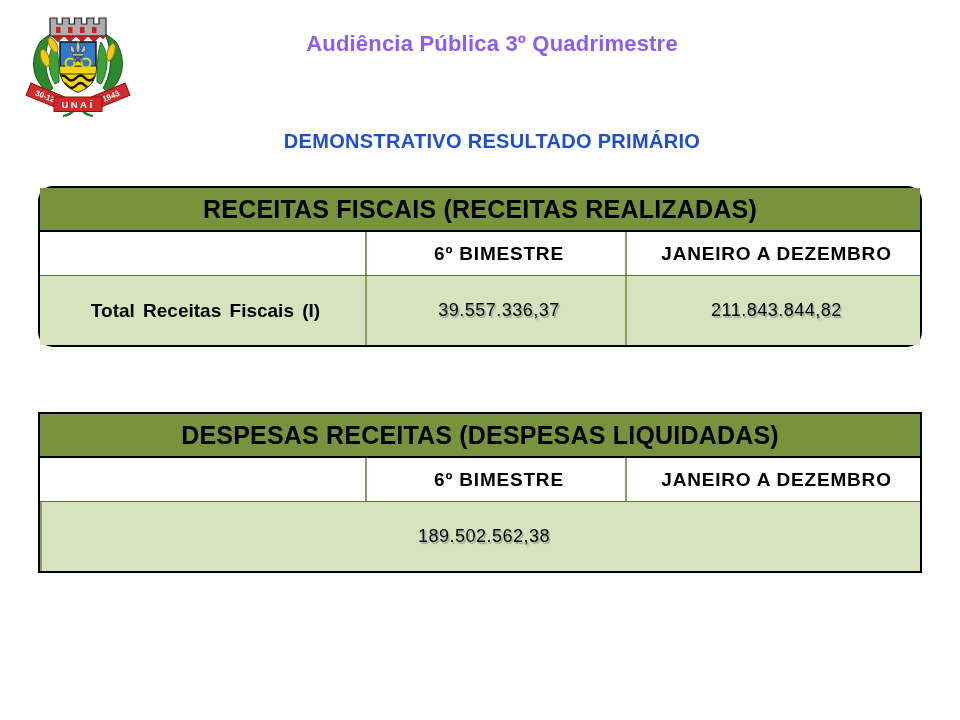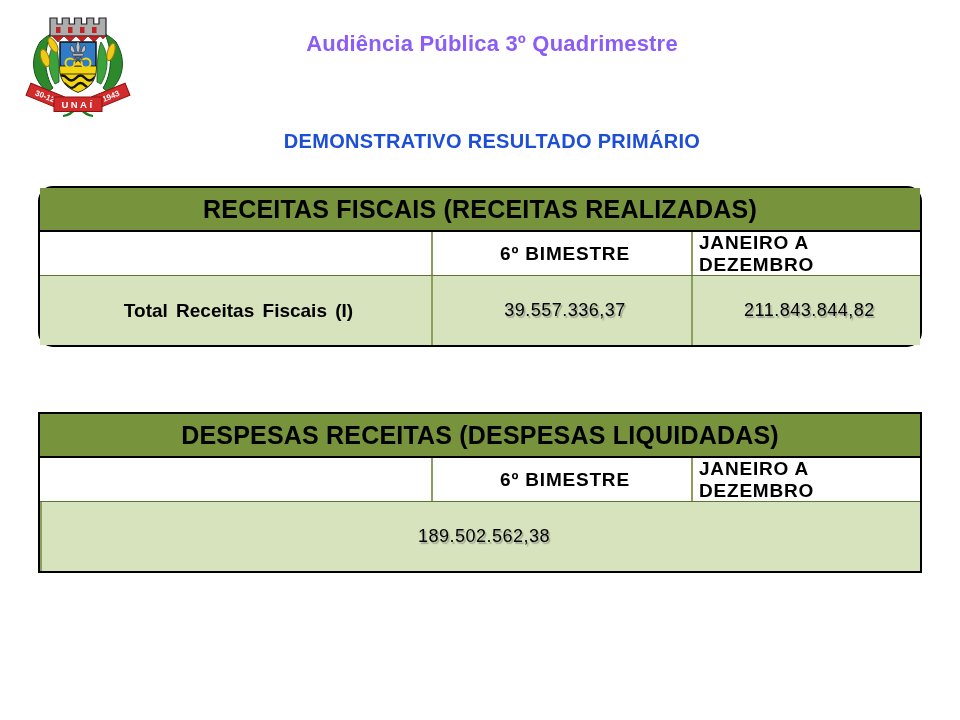--- a/index.html
+++ b/index.html
@@ -46,21 +46,21 @@
   }
   .tbl-row { display:flex; width:100%; }
   .row-cols { height:44px; background:#fff; border-bottom:1px solid #5E7331; }
   .row-data { height:69px; background:#D7E3BD; }
 
   .cell {
     display:flex; align-items:center; justify-content:center;
     overflow:hidden;
     padding-left:6px;
   }
-  .c1 { width:391px; }
+  .c1 { width:325px; }
   .c2 { width:260px; border-left:2px solid #8A9E60; }
   .c3 { flex:1;      border-left:2px solid #8A9E60; }
 
   .col-header { font-size:19px; font-weight:bold; letter-spacing:0.8px; }
   .row-label  { font-size:19px; font-weight:bold; word-spacing:3px; }
   .row-value  {
     font-size:18px; font-weight:normal; letter-spacing:0.5px;
     text-shadow:1.5px 1.5px 1px rgba(90,90,90,0.45);
   }
 </style>

